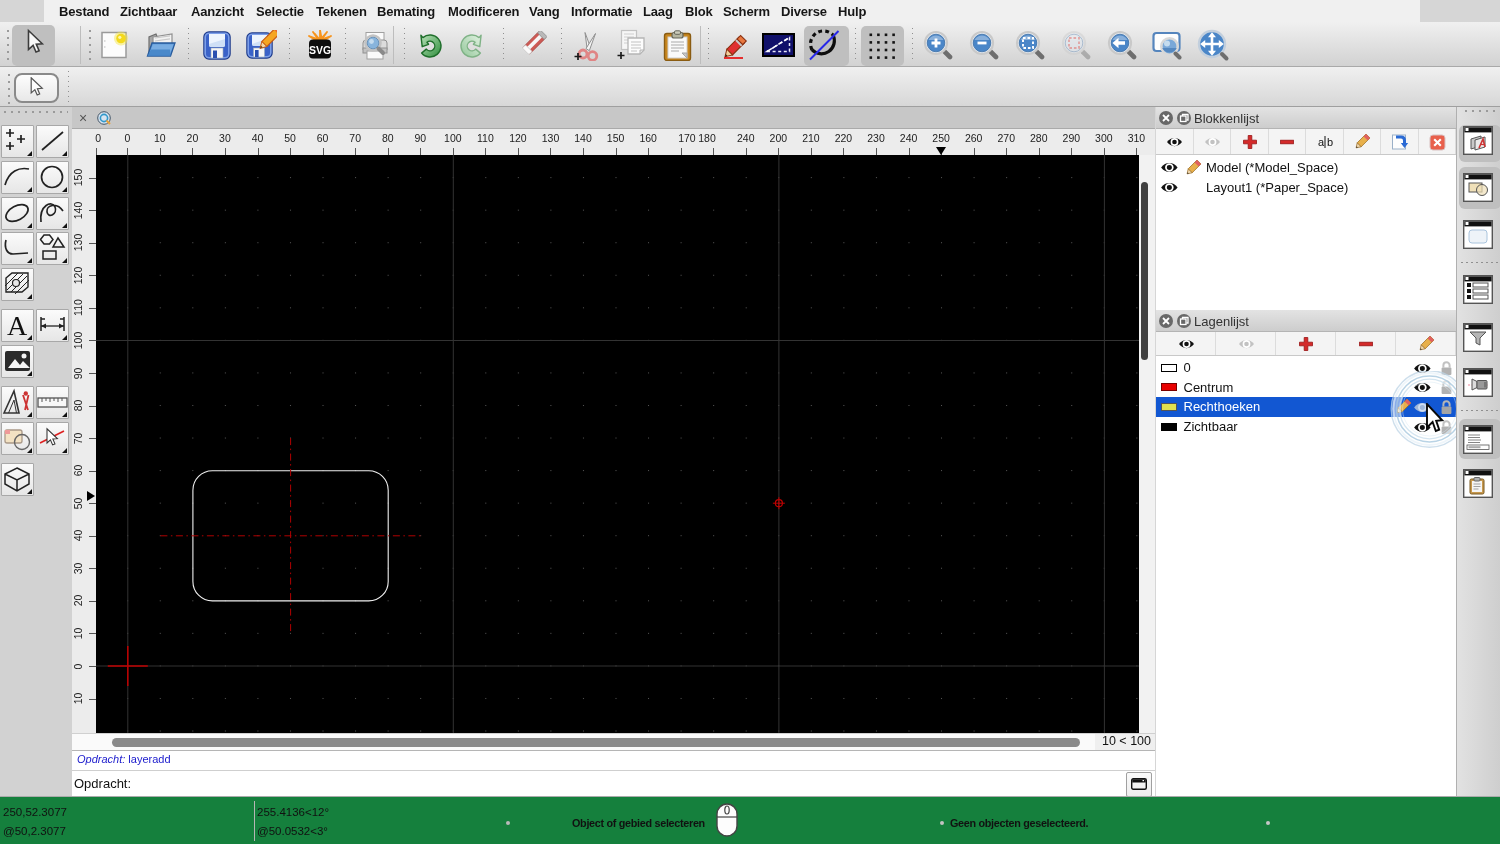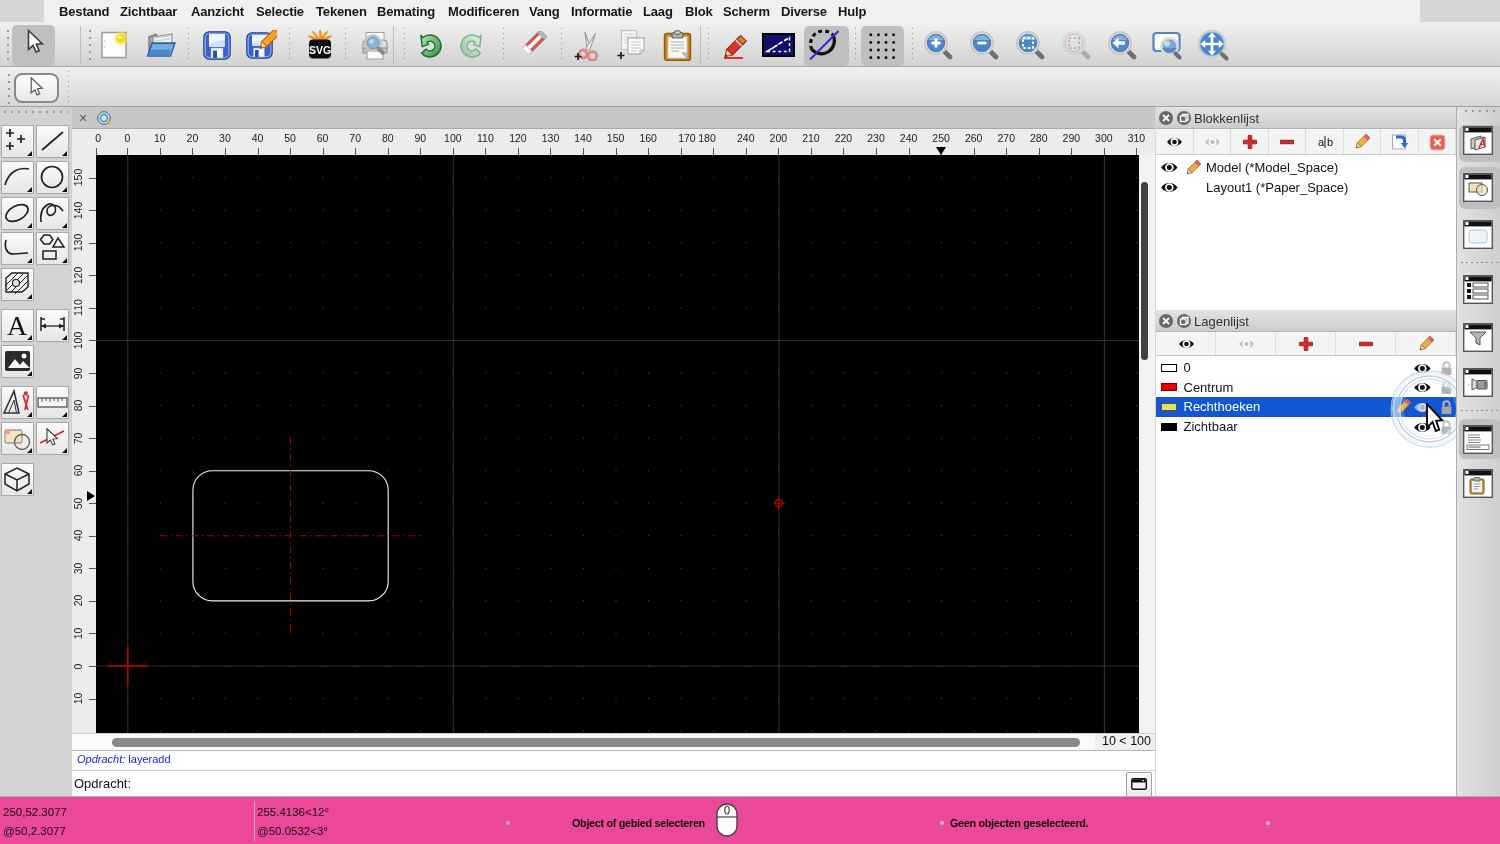--- a/index.html
+++ b/index.html
@@ -39,21 +39,21 @@
 .docktitle{position:absolute;background:linear-gradient(#e3e3e3,#cdcdcd);border-bottom:1px solid #b4b4b4;box-sizing:border-box;}
 .dtext{position:absolute;font-size:13px;color:#333;font-weight:500;width:100%;text-align:left;}
 .dtool{position:absolute;background:#f4f4f4;border-bottom:1px solid #c9c9c9;box-sizing:border-box;}
 .dcell{position:absolute;top:0;height:100%;border-right:1px solid #dcdcdc;box-sizing:border-box;}
 .list{position:absolute;background:#fff;}
 .lrow{position:absolute;left:0;width:100%;height:20px;font-size:13px;color:#111;}
 .lsel{background:#1257d2;color:#fff;}
 
 #rstrip{left:1456px;top:107px;width:44px;height:689px;background:linear-gradient(90deg,#e2e2e2,#cecece);border-left:1px solid #b0b0b0;box-sizing:border-box;}
 
-#status{left:0;top:796px;width:1500px;height:48px;background:#ec4899;border-top:1px solid #ababab;box-sizing:border-box;}
+#status{left:0;top:796px;width:1500px;height:48px;background:#15803d;border-top:1px solid #ababab;box-sizing:border-box;}
 .st{position:absolute;font-size:11.5px;color:#111;}
 .stb{position:absolute;font-size:10.8px;color:#111;font-weight:700;letter-spacing:-0.3px;}
 </style></head><body>
 <div id="root">
 
 <div id="menubar" class="abs">
 <span class="mi" style="left:15px">Bestand</span>
 <span class="mi" style="left:76px">Zichtbaar</span>
 <span class="mi" style="left:147px">Aanzicht</span>
 <span class="mi" style="left:212px">Selectie</span>

